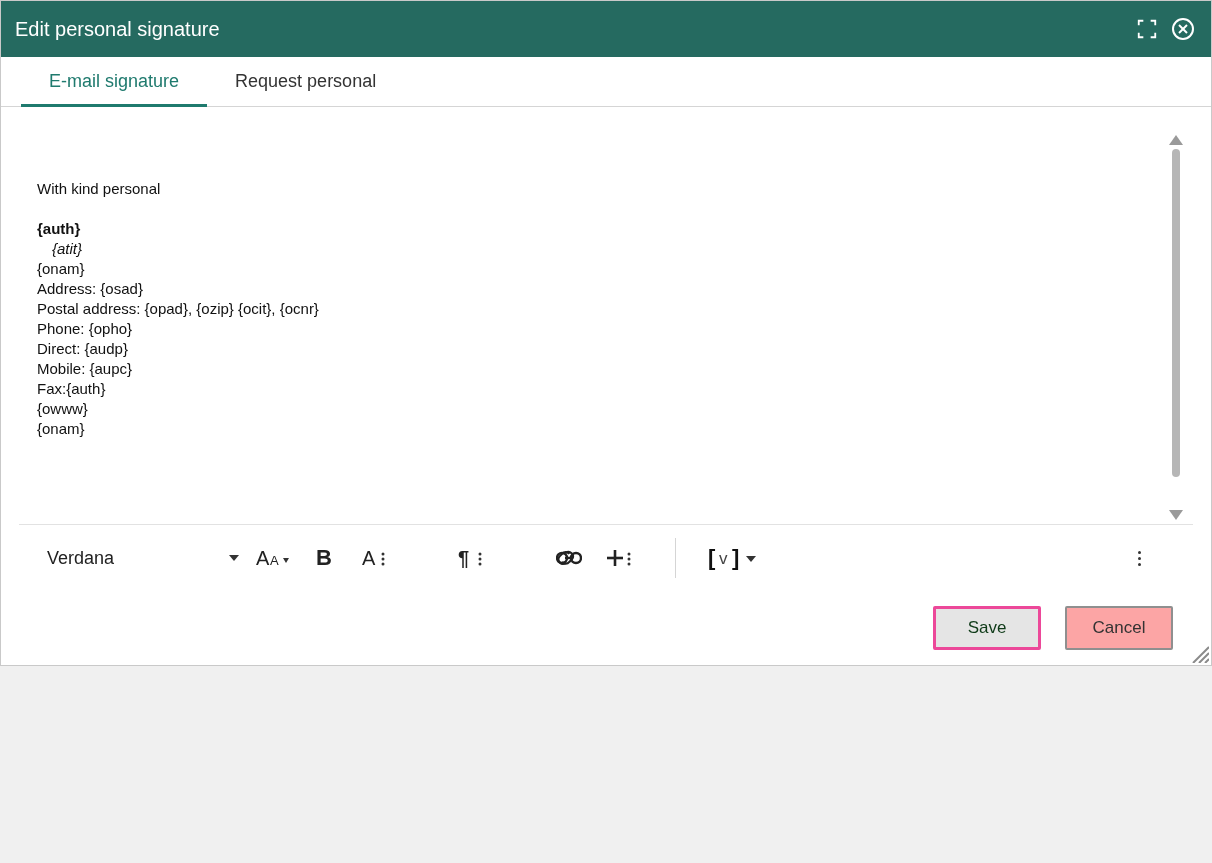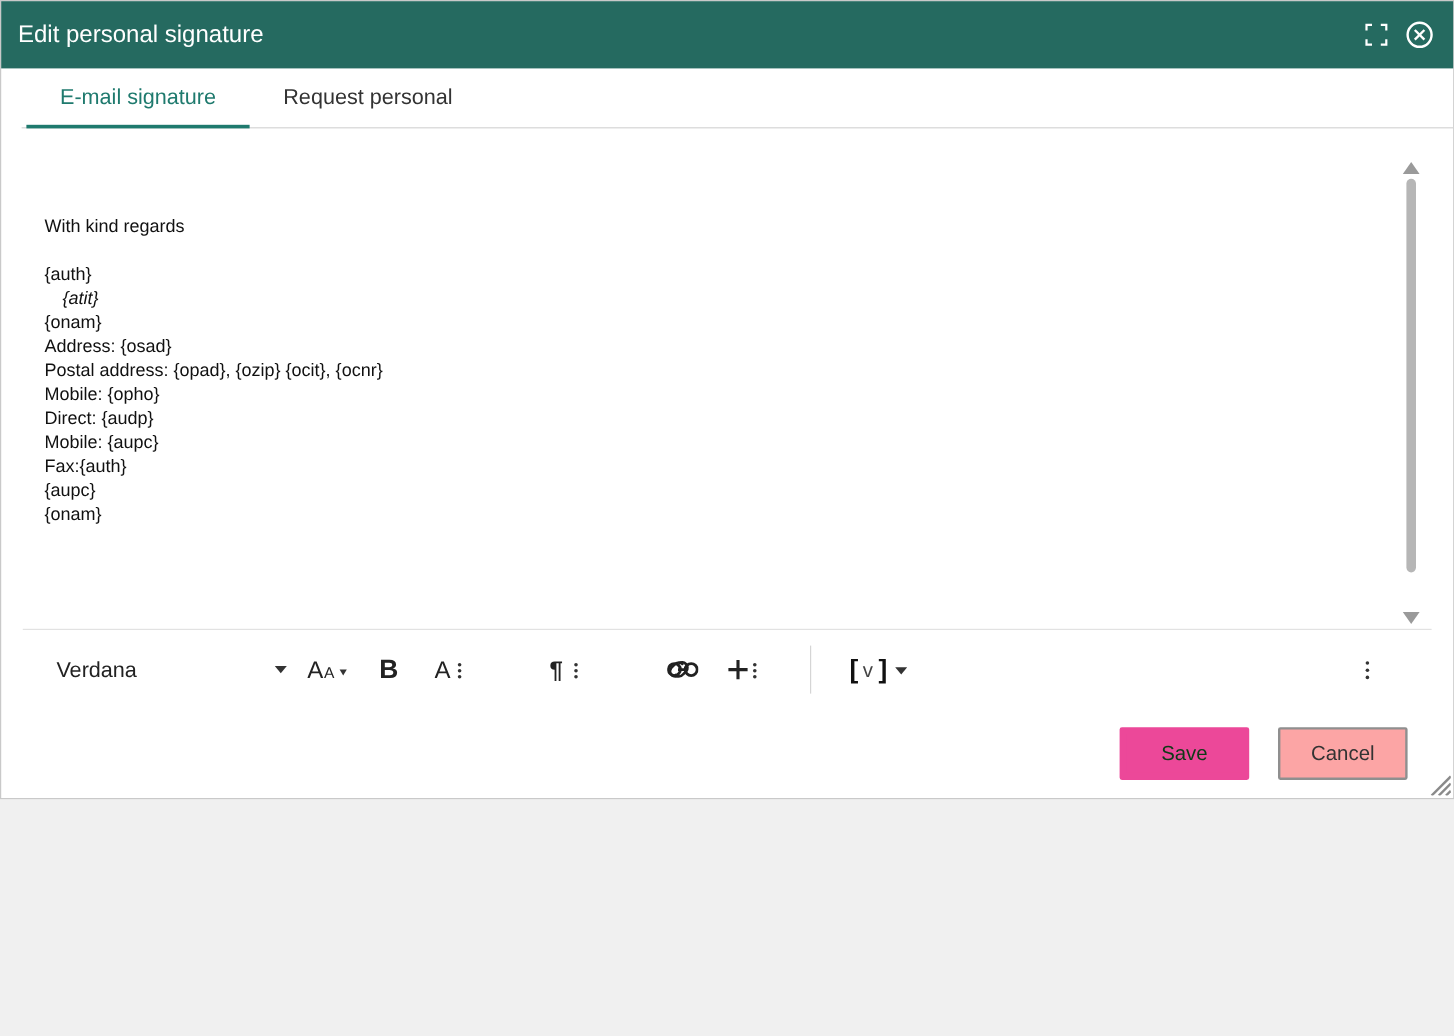--- a/index.html
+++ b/index.html
@@ -36,24 +36,23 @@
     margin-left: 8px;
     display: flex; align-items: center; justify-content: center;
     cursor: pointer;
     color: #fff;
   }
   .titlebar svg { stroke: #fff; }
   
   .tabs {
     display: flex;
     border-bottom: 1px solid #d5d5d5;
-    padding: 0 4px;
+    padding: 0 20px;
     height: 50px;
     align-items: flex-end;
-    margin-left: 17px;
   }
   .tab {
     padding: 12px 28px 12px 28px;
     font-size: 18px;
     color: #333;
     cursor: pointer;
     border-bottom: 3px solid transparent;
     margin-bottom: -1px;
   }
   .tab.active {
@@ -77,21 +76,21 @@
   .editor-content {
     position: absolute;
     top: 0; left: 18px; right: 48px; bottom: 0;
     font-family: Verdana, Geneva, sans-serif;
     font-size: 15px;
     line-height: 20px;
     color: #111;
     padding-top: 28px;
     white-space: pre-wrap;
   }
-  .editor-content .bold { font-weight: normal; }
+  .editor-content .bold { font-weight: bold; }
   .editor-content .italic { font-style: italic; margin-left: 15px; }
   
   .scrollbar {
     position: absolute;
     right: 10px;
     top: 4px;
     bottom: 4px;
     width: 14px;
     display: flex;
     flex-direction: column;
@@ -181,22 +180,22 @@
     min-width: 108px;
     height: 44px;
     font-size: 17px;
     border-radius: 2px;
     cursor: pointer;
     display: flex;
     align-items: center;
     justify-content: center;
   }
   .btn-primary {
-    background: #ec4899;
-    border: 6px solid #ec4899;
+    background: #e5e5e5;
+    border: 3px solid #ec4899;
     color: #0e3a17;
   }
   .btn-secondary {
     background: #fca5a5;
     border: 2px solid #8f8f8f;
     color: #333;
   }
   
   .resize-grip {
     position: absolute;
@@ -232,32 +231,32 @@
   </div>
 
   <div class="tabs">
     <div class="tab active">E-mail signature</div>
     <div class="tab">Request personal</div>
   </div>
 
   <div class="editor-wrap">
     <div class="editor-scroll">
       <div class="editor-content" contenteditable="true" style="">
-<span>With kind regards</span>
+<span>With kind personal</span>
 
 <span class="bold">{auth}</span>
 <span class="italic">{atit}</span>
 <span>{onam}</span>
 <span>Address: {osad}</span>
 <span>Postal address: {opad}, {ozip} {ocit}, {ocnr}</span>
-<span>Mobile: {opho}</span>
+<span>Phone: {opho}</span>
 <span>Direct: {audp}</span>
 <span>Mobile: {aupc}</span>
 <span>Fax:{auth}</span>
-<span>{aupc}</span>
+<span>{owww}</span>
 <span>{onam}</span></div>
 
       <div class="scrollbar">
         <div class="scroll-arrow up"></div>
         <div class="scroll-track">
           <div class="scroll-thumb"></div>
         </div>
         <div class="scroll-arrow down"></div>
       </div>
     </div>

